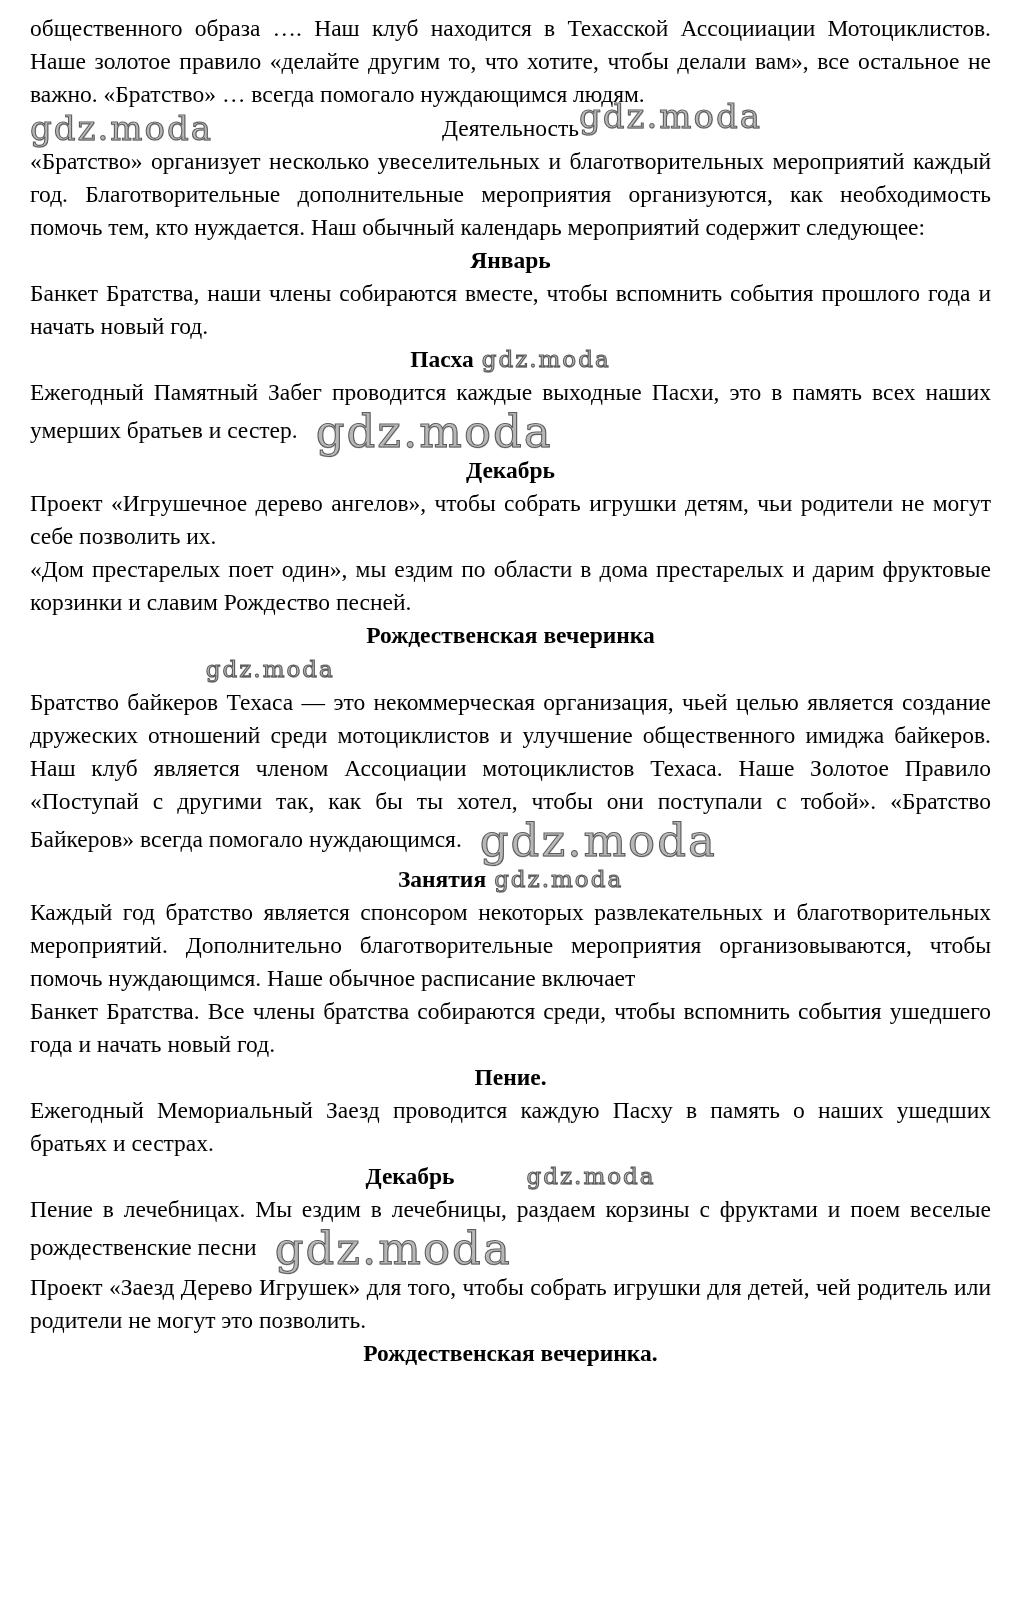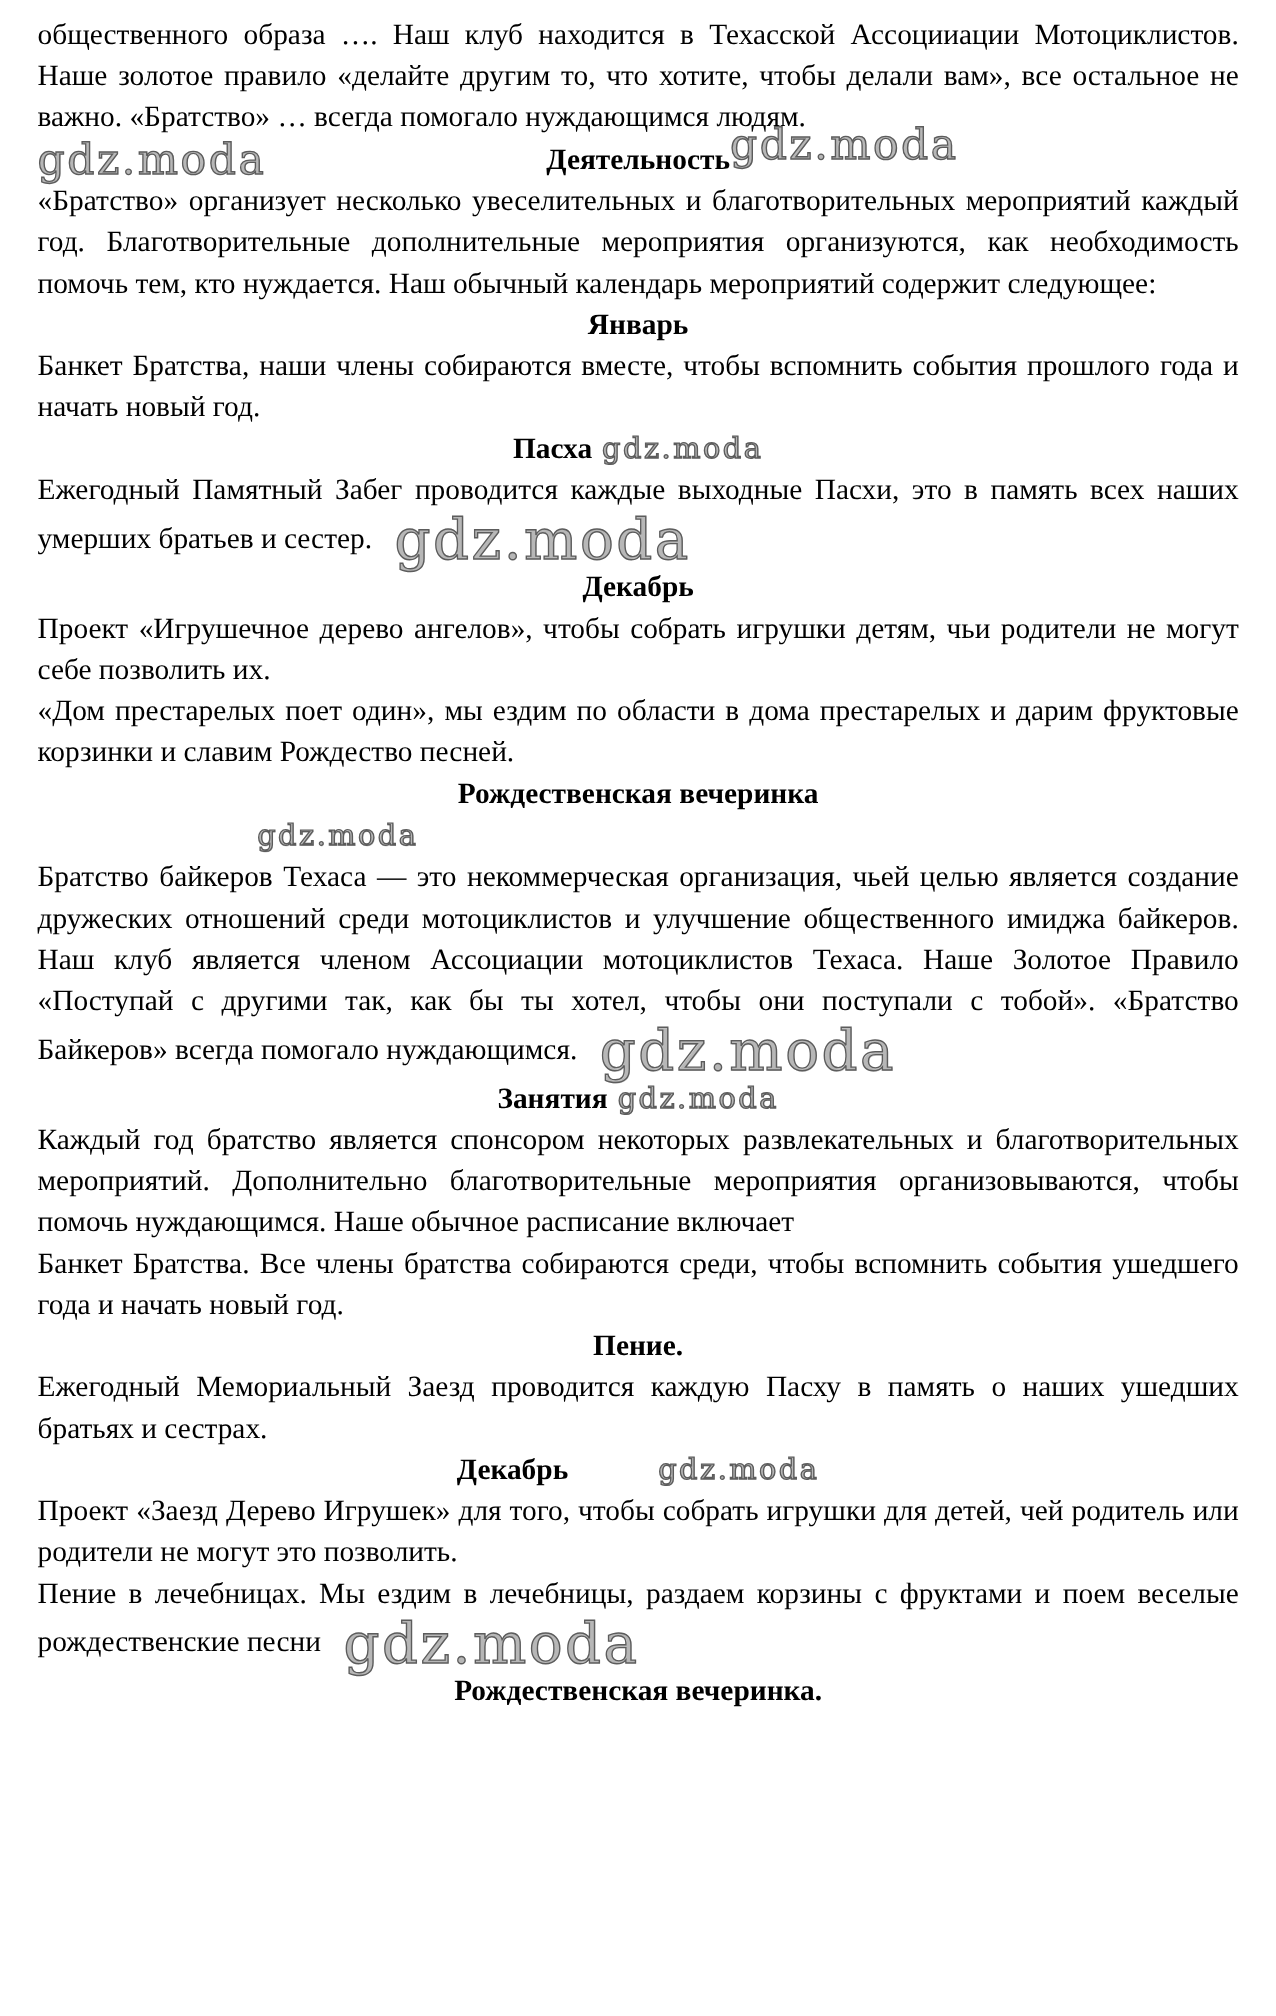--- a/index.html
+++ b/index.html
@@ -51,21 +51,21 @@
   .gap-lg { margin-left: 72px; }
   .gap-wm-big { margin-left: 18px; }
 
   .title-row {
     display: grid;
     grid-template-columns: 1fr auto 1fr;
     align-items: center;
     height: 34px;
   }
   .title-row .left-wm  { justify-self: start; }
-  .title-row .mid-title { justify-self: center; font-weight: bold; }
+  .title-row .mid-title { justify-self: center; }
   .title-row .right-wm { justify-self: start; position: relative; top: -12px; }
 
   .variant-row {
     display: grid;
     grid-template-columns: 1fr auto 1fr;
     align-items: center;
     height: 34px;
   }
   .variant-row .left-wm { justify-self: center; }
   .variant-row .mid-title { justify-self: center; }
@@ -106,18 +106,18 @@
 
   <p class="heading"><span>Занятия</span><span class="wm wm-sm gap-sm">gdz.moda</span></p>
   <p class="para">Каждый год братство является спонсором некоторых развлекательных и благотворительных мероприятий. Дополнительно благотворительные мероприятия организовываются, чтобы помочь нуждающимся. Наше обычное расписание включает</p>
 
   <p class="para">Банкет Братства. Все члены братства собираются среди, чтобы вспомнить события ушедшего года и начать новый год.</p>
 
   <p class="heading">Пение.</p>
   <p class="para">Ежегодный Мемориальный Заезд проводится каждую Пасху в память о наших ушедших братьях и сестрах.</p>
 
   <p class="heading"><span>Декабрь</span><span class="wm wm-sm gap-lg">gdz.moda</span></p>
+  <p class="para"><span>Пение в лечебницах. Мы ездим в лечебницы, раздаем корзины с фруктами и поем веселые рождественские песни</span><span class="wm wm-lg gap-wm-big">gdz.moda</span></p>
   <p class="para">Проект «Заезд Дерево Игрушек» для того, чтобы собрать игрушки для детей, чей родитель или родители не могут это позволить.</p>
-  <p class="para"><span>Пение в лечебницах. Мы ездим в лечебницы, раздаем корзины с фруктами и поем веселые рождественские песни</span><span class="wm wm-lg gap-wm-big">gdz.moda</span></p>
 
   <p class="heading">Рождественская вечеринка.</p>
 
 </div>
 
 </body></html>

